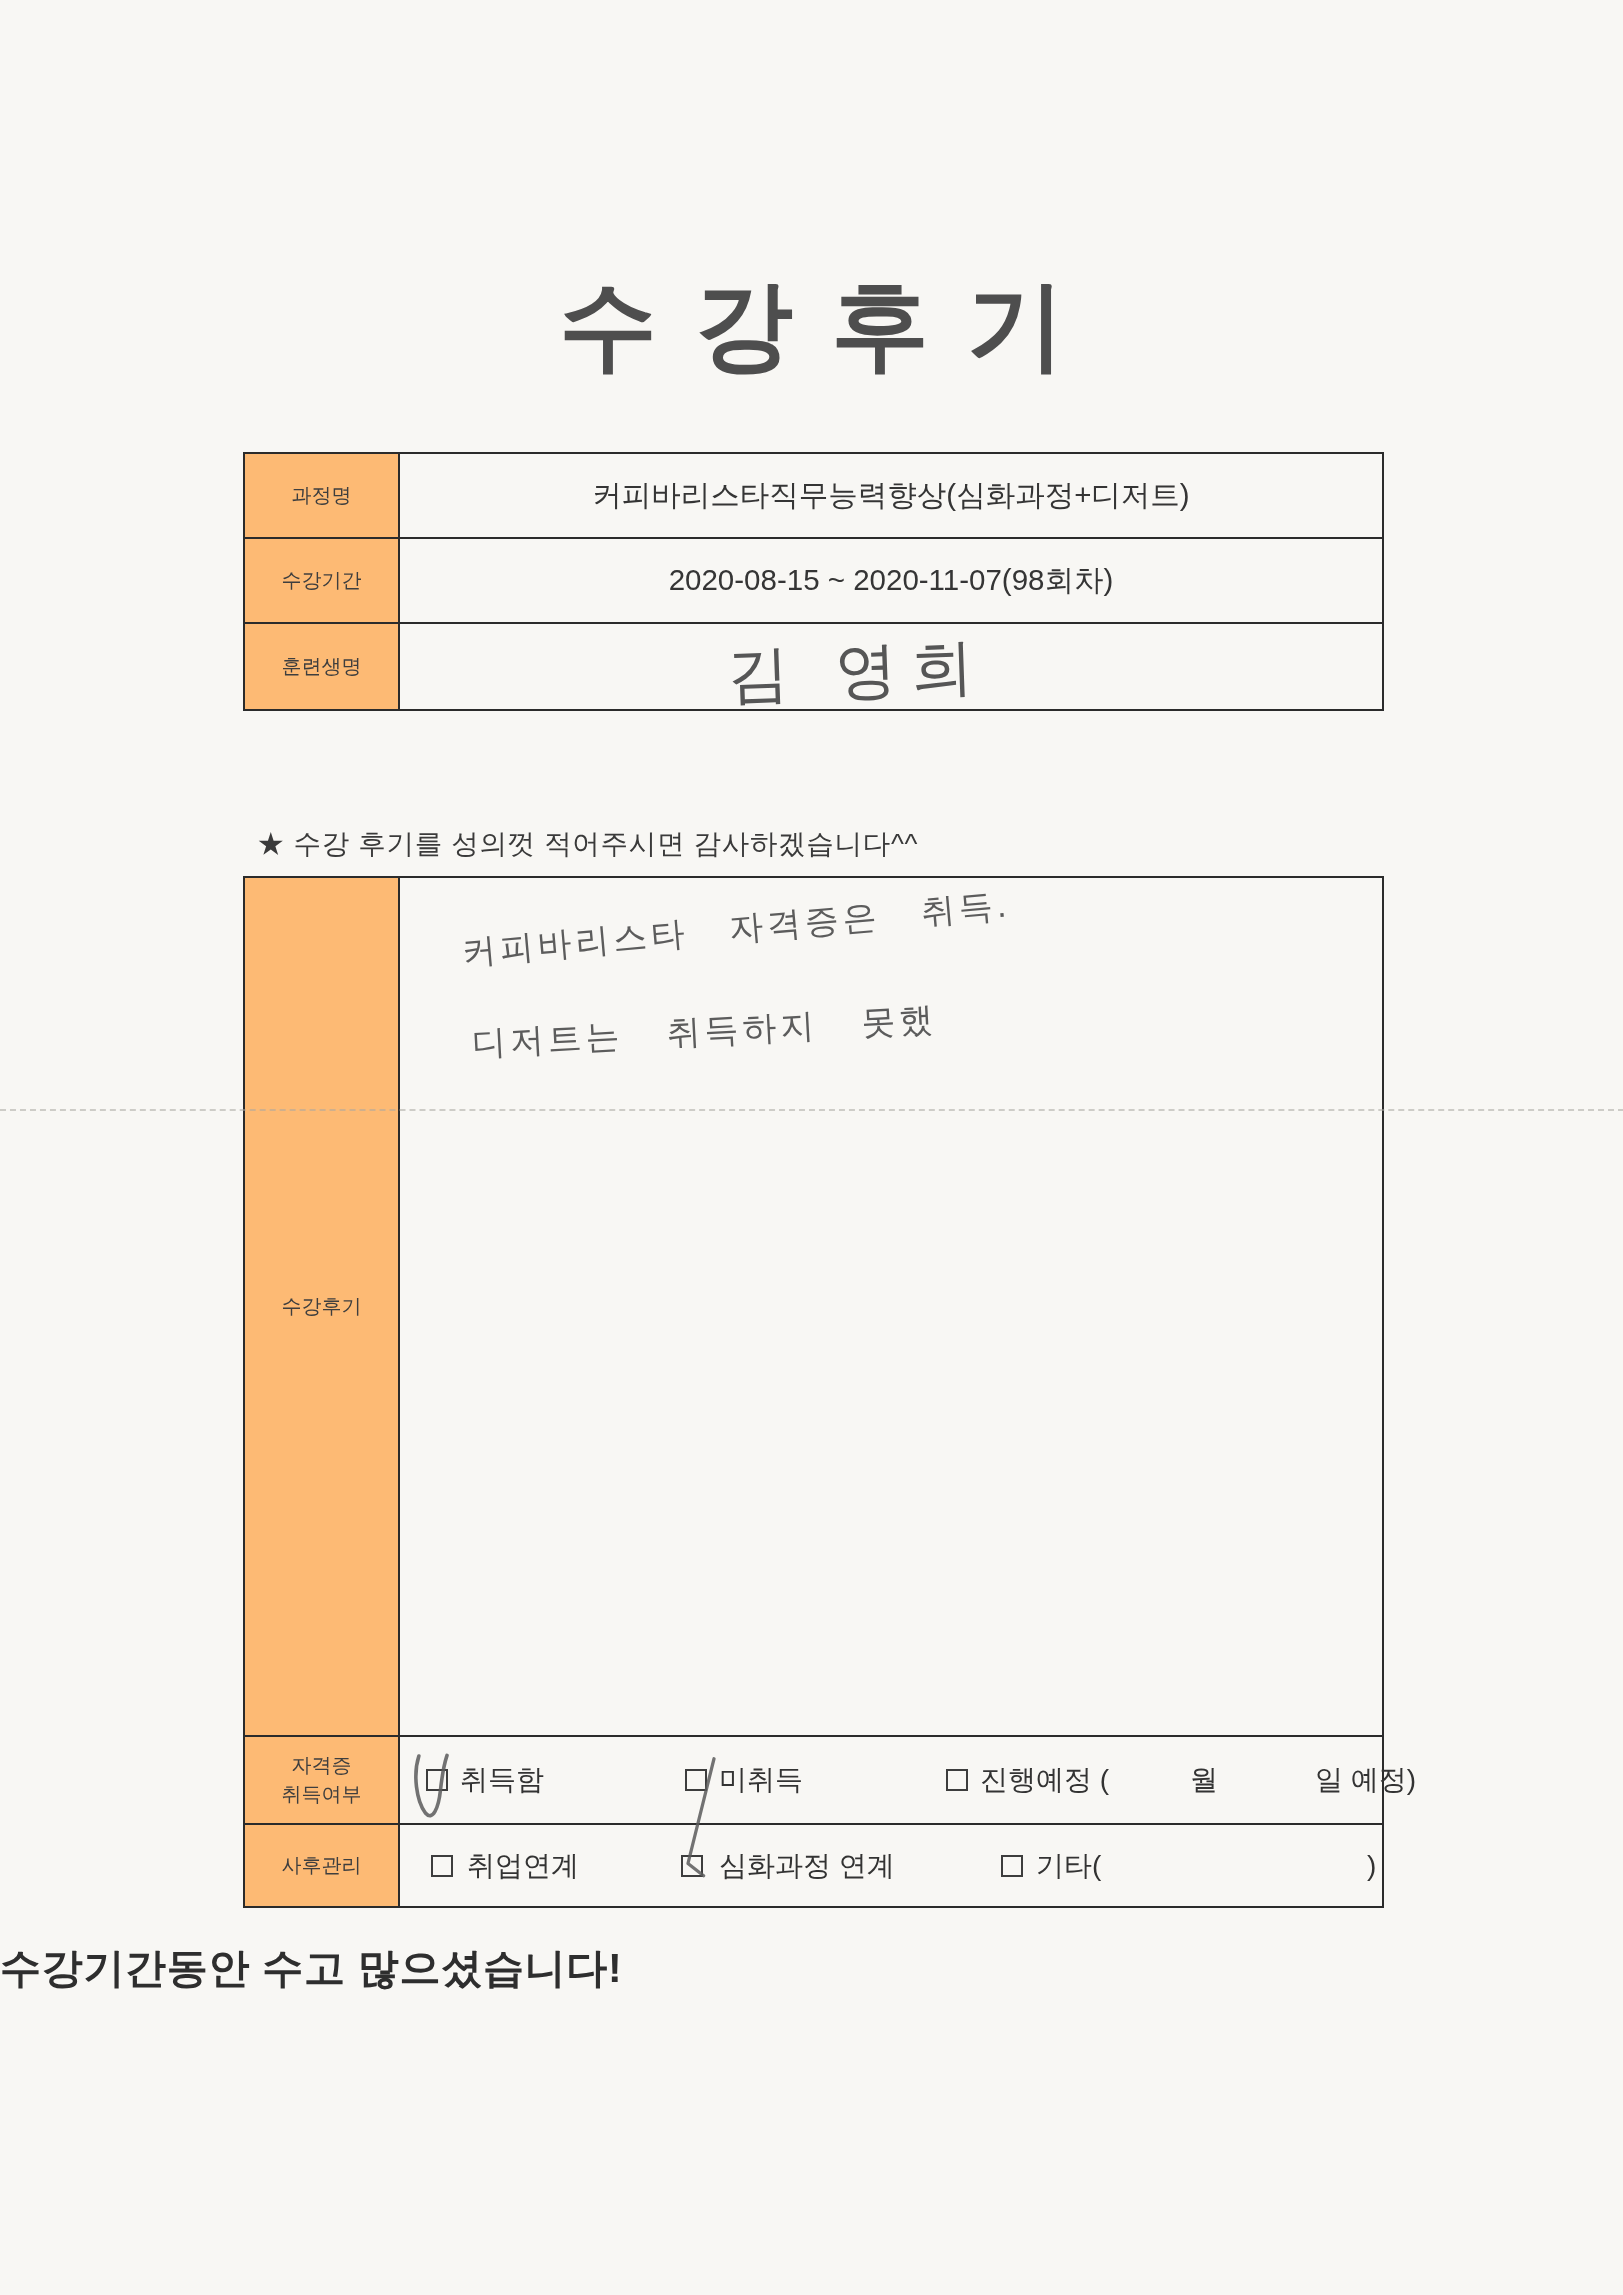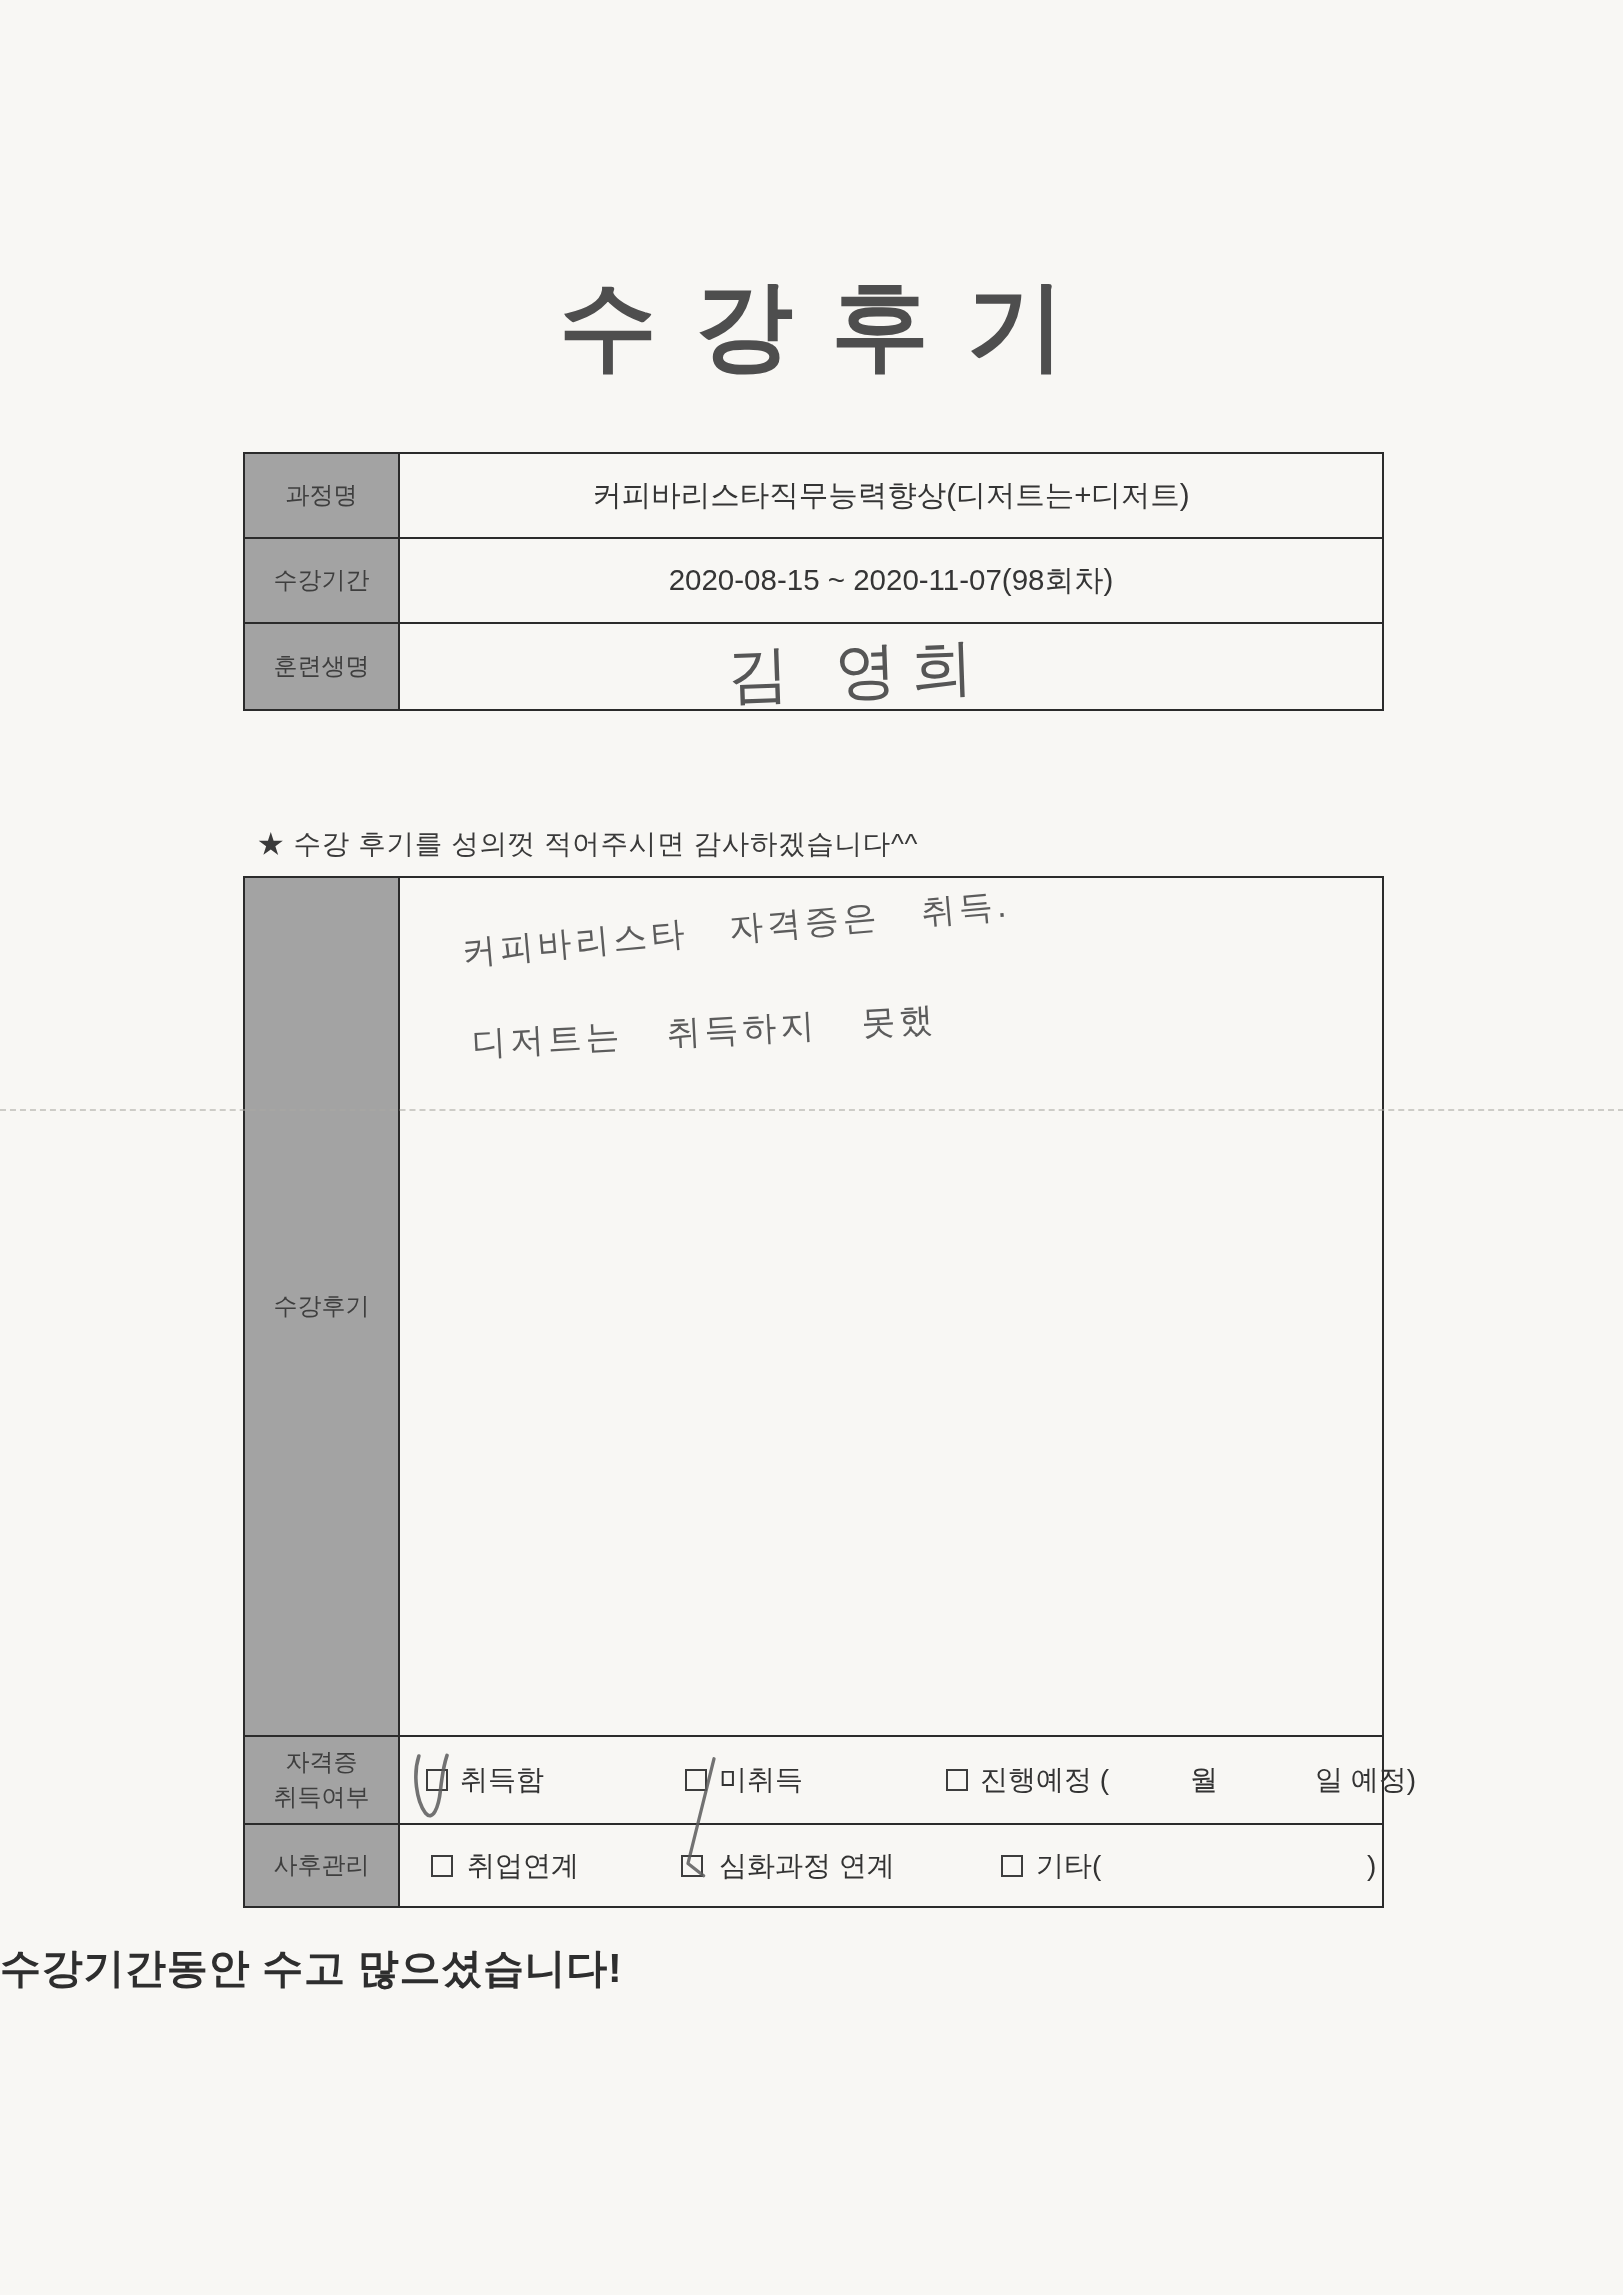--- a/index.html
+++ b/index.html
@@ -21,23 +21,23 @@
   }
   
   .form-table{
     position:absolute;left:243px;width:1141px;
     border:2.6px solid #2b2b2b;box-sizing:border-box;
     display:grid;grid-template-columns:155px 1fr;
     background:transparent;
   }
   .cell{box-sizing:border-box;display:flex;align-items:center;justify-content:center;}
   .label-cell{
-    background:#a3a3a3;
+    background:#fdba74;
     border-right:2px solid #2b2b2b;
-    font-size:24px;color:#3e3e3e;
+    font-size:20px;color:#3e3e3e;
     text-align:right;line-height:1.45;
     flex-direction:column;
   }
   .value-cell{position:relative;font-size:29.5px;color:#353535;}
   .row-border{border-bottom:2px solid #2b2b2b;}
   
   #info-table{top:452px;height:259px;grid-template-rows:1fr 1fr 1fr;}
   
   .note-line{
     position:absolute;left:257px;top:826px;
@@ -95,21 +95,21 @@
 </style>
 </head>
 <body>
 
 <div class="page">
 
   <div class="doc-title">수강후기</div>
 
   <div class="form-table" id="info-table">
     <div class="cell label-cell row-border">과정명</div>
-    <div class="cell value-cell row-border">커피바리스타직무능력향상(디저트는+디저트)</div>
+    <div class="cell value-cell row-border">커피바리스타직무능력향상(심화과정+디저트)</div>
 
     <div class="cell label-cell row-border">수강기간</div>
     <div class="cell value-cell row-border">2020-08-15 ~ 2020-11-07(98회차)</div>
 
     <div class="cell label-cell">훈련생명</div>
     <div class="cell value-cell">
       <span class="handwriting hw-name">김 영희</span>
     </div>
   </div>
 

